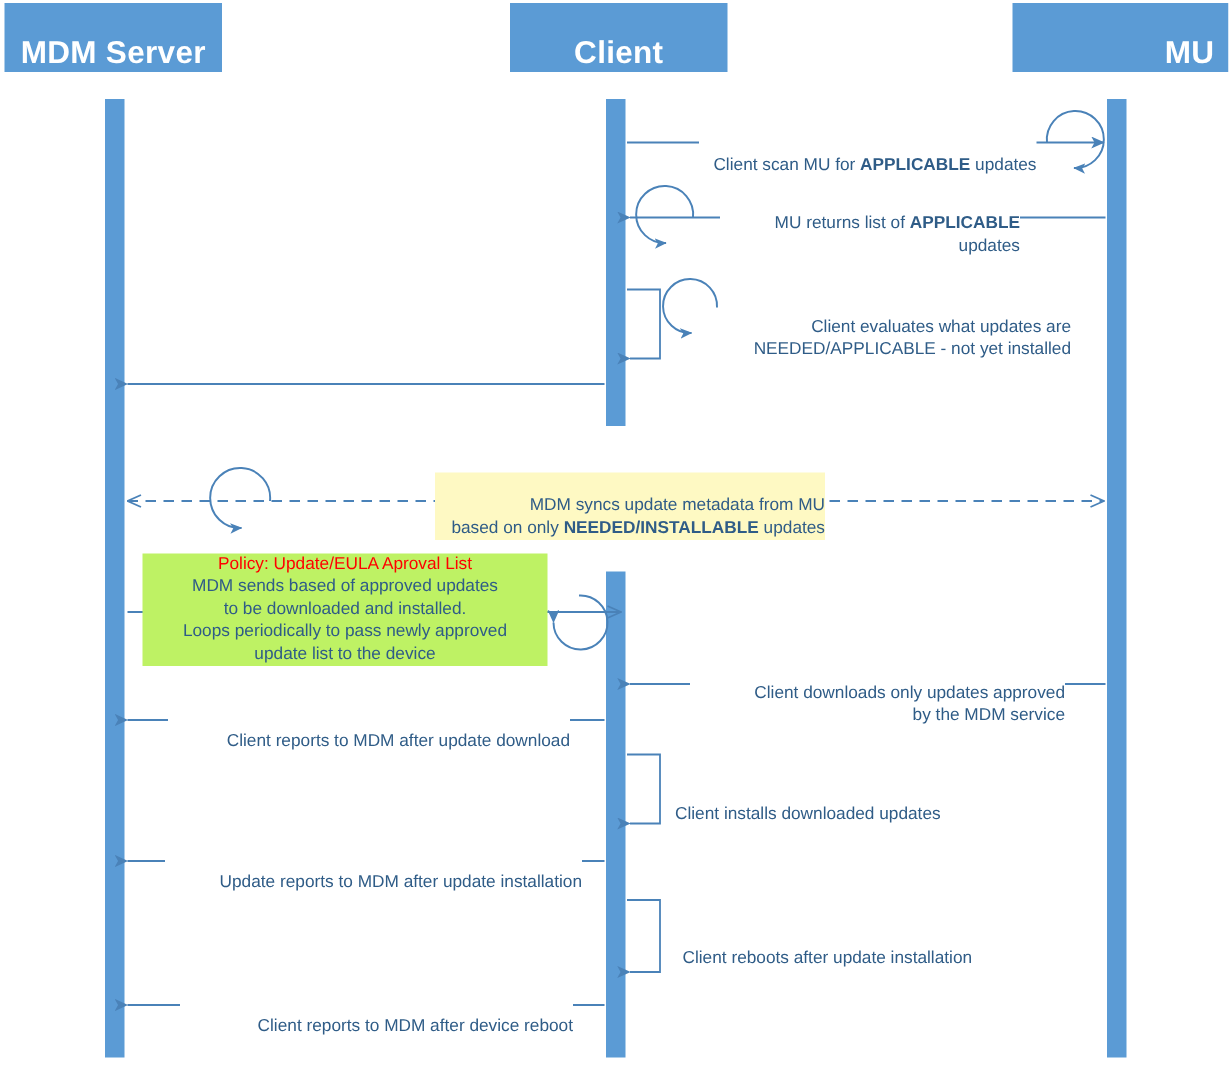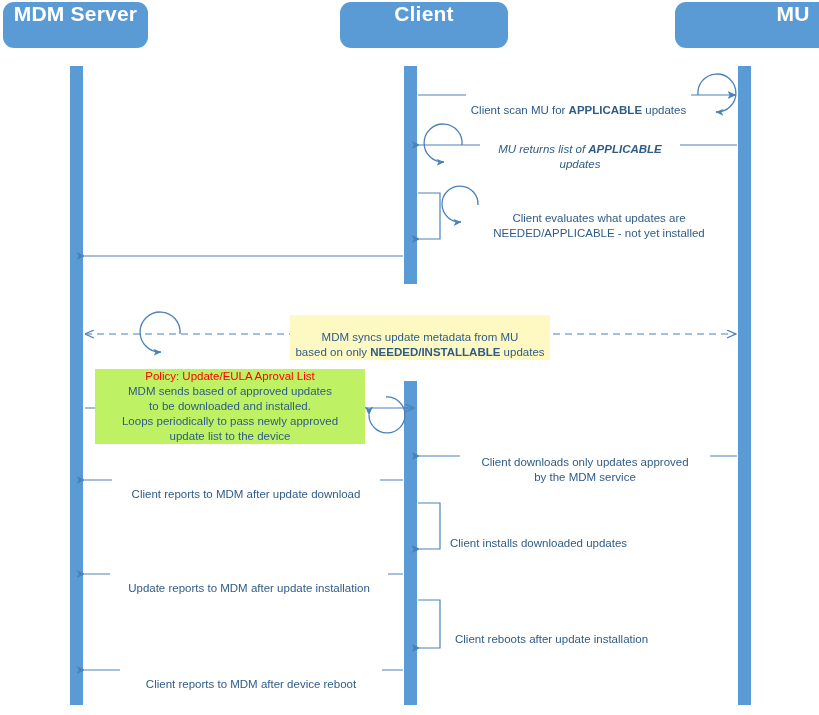--- a/index.html
+++ b/index.html
@@ -15,36 +15,35 @@
     font-family: "Liberation Sans", sans-serif;
     overflow: hidden;
   }
   .actor-box {
     position: absolute;
     background: #5b9bd5;
     color: #ffffff;
     font-size: 21px;
     font-weight: bold;
     display: flex;
-    align-items: flex-start;
+    align-items: flex-end;
     justify-content: center;
     letter-spacing: 0.2px;
-    border-radius: 11px;
   }
   .lifeline {
     position: absolute;
     background: #5b9bd5;
     width: 13px;
   }
   .msg-label {
     position: absolute;
     color: #2f5c87;
     font-size: 11.5px;
     line-height: 15px;
-    text-align: center;
+    text-align: right;
     white-space: pre-line;
   }
   .msg-label b { font-weight: bold; }
   .policy-label {
     position: absolute;
     font-size: 11.5px;
     line-height: 15px;
     text-align: center;
     color: #2f5c87;
   }
@@ -62,21 +61,21 @@
   }
 </style>
 </head>
 <body>
 
 <div id="canvas">
 
   <div class="actor-box" style="left:3px; top:2px; width:145px; height:46px;">
     <span>MDM Server</span>
   </div>
-  <div class="actor-box" style="left:340px; top:2px; width:168px; height:46px;">
+  <div class="actor-box" style="left:340px; top:2px; width:145px; height:46px;">
     <span>Client</span>
   </div>
   <div class="actor-box" style="left:675px; top:2px; width:142px; height:46px;padding-left:47px;">
     <span>MU</span>
   </div>
 
   <div class="lifeline" style="left:70px; top:66px; height:639px;"></div>
 
   <div class="lifeline" style="left:404px; top:66px; height:218px;"></div>
   <div class="lifeline" style="left:404px; top:381px; height:324px;"></div>
@@ -153,21 +152,21 @@
 
     <g>
       <line x1="403" y1="670" x2="85" y2="670" stroke="#4a82b8" stroke-width="1.2" marker-end="url(#arrowL)"></line>
     </g>
   </svg>
 
   <div class="msg-label" style="left:466px; top:88px; width:225px; background:#ffffff;">
     <span>Client scan MU for </span><b>APPLICABLE</b><span> updates</span>
   </div>
 
-  <div class="msg-label" style="left:480px; top:127px; width:200px; background:#ffffff;font-style:italic;">
+  <div class="msg-label" style="left:480px; top:127px; width:200px; background:#ffffff;">
     <span>MU returns list of </span><b>APPLICABLE</b><span>
 updates</span>
   </div>
 
   <div class="msg-label" style="left:484px; top:196px; width:230px;">
     <span>Client evaluates what updates are
 NEEDED/APPLICABLE - not yet installed</span>
   </div>
 
 

